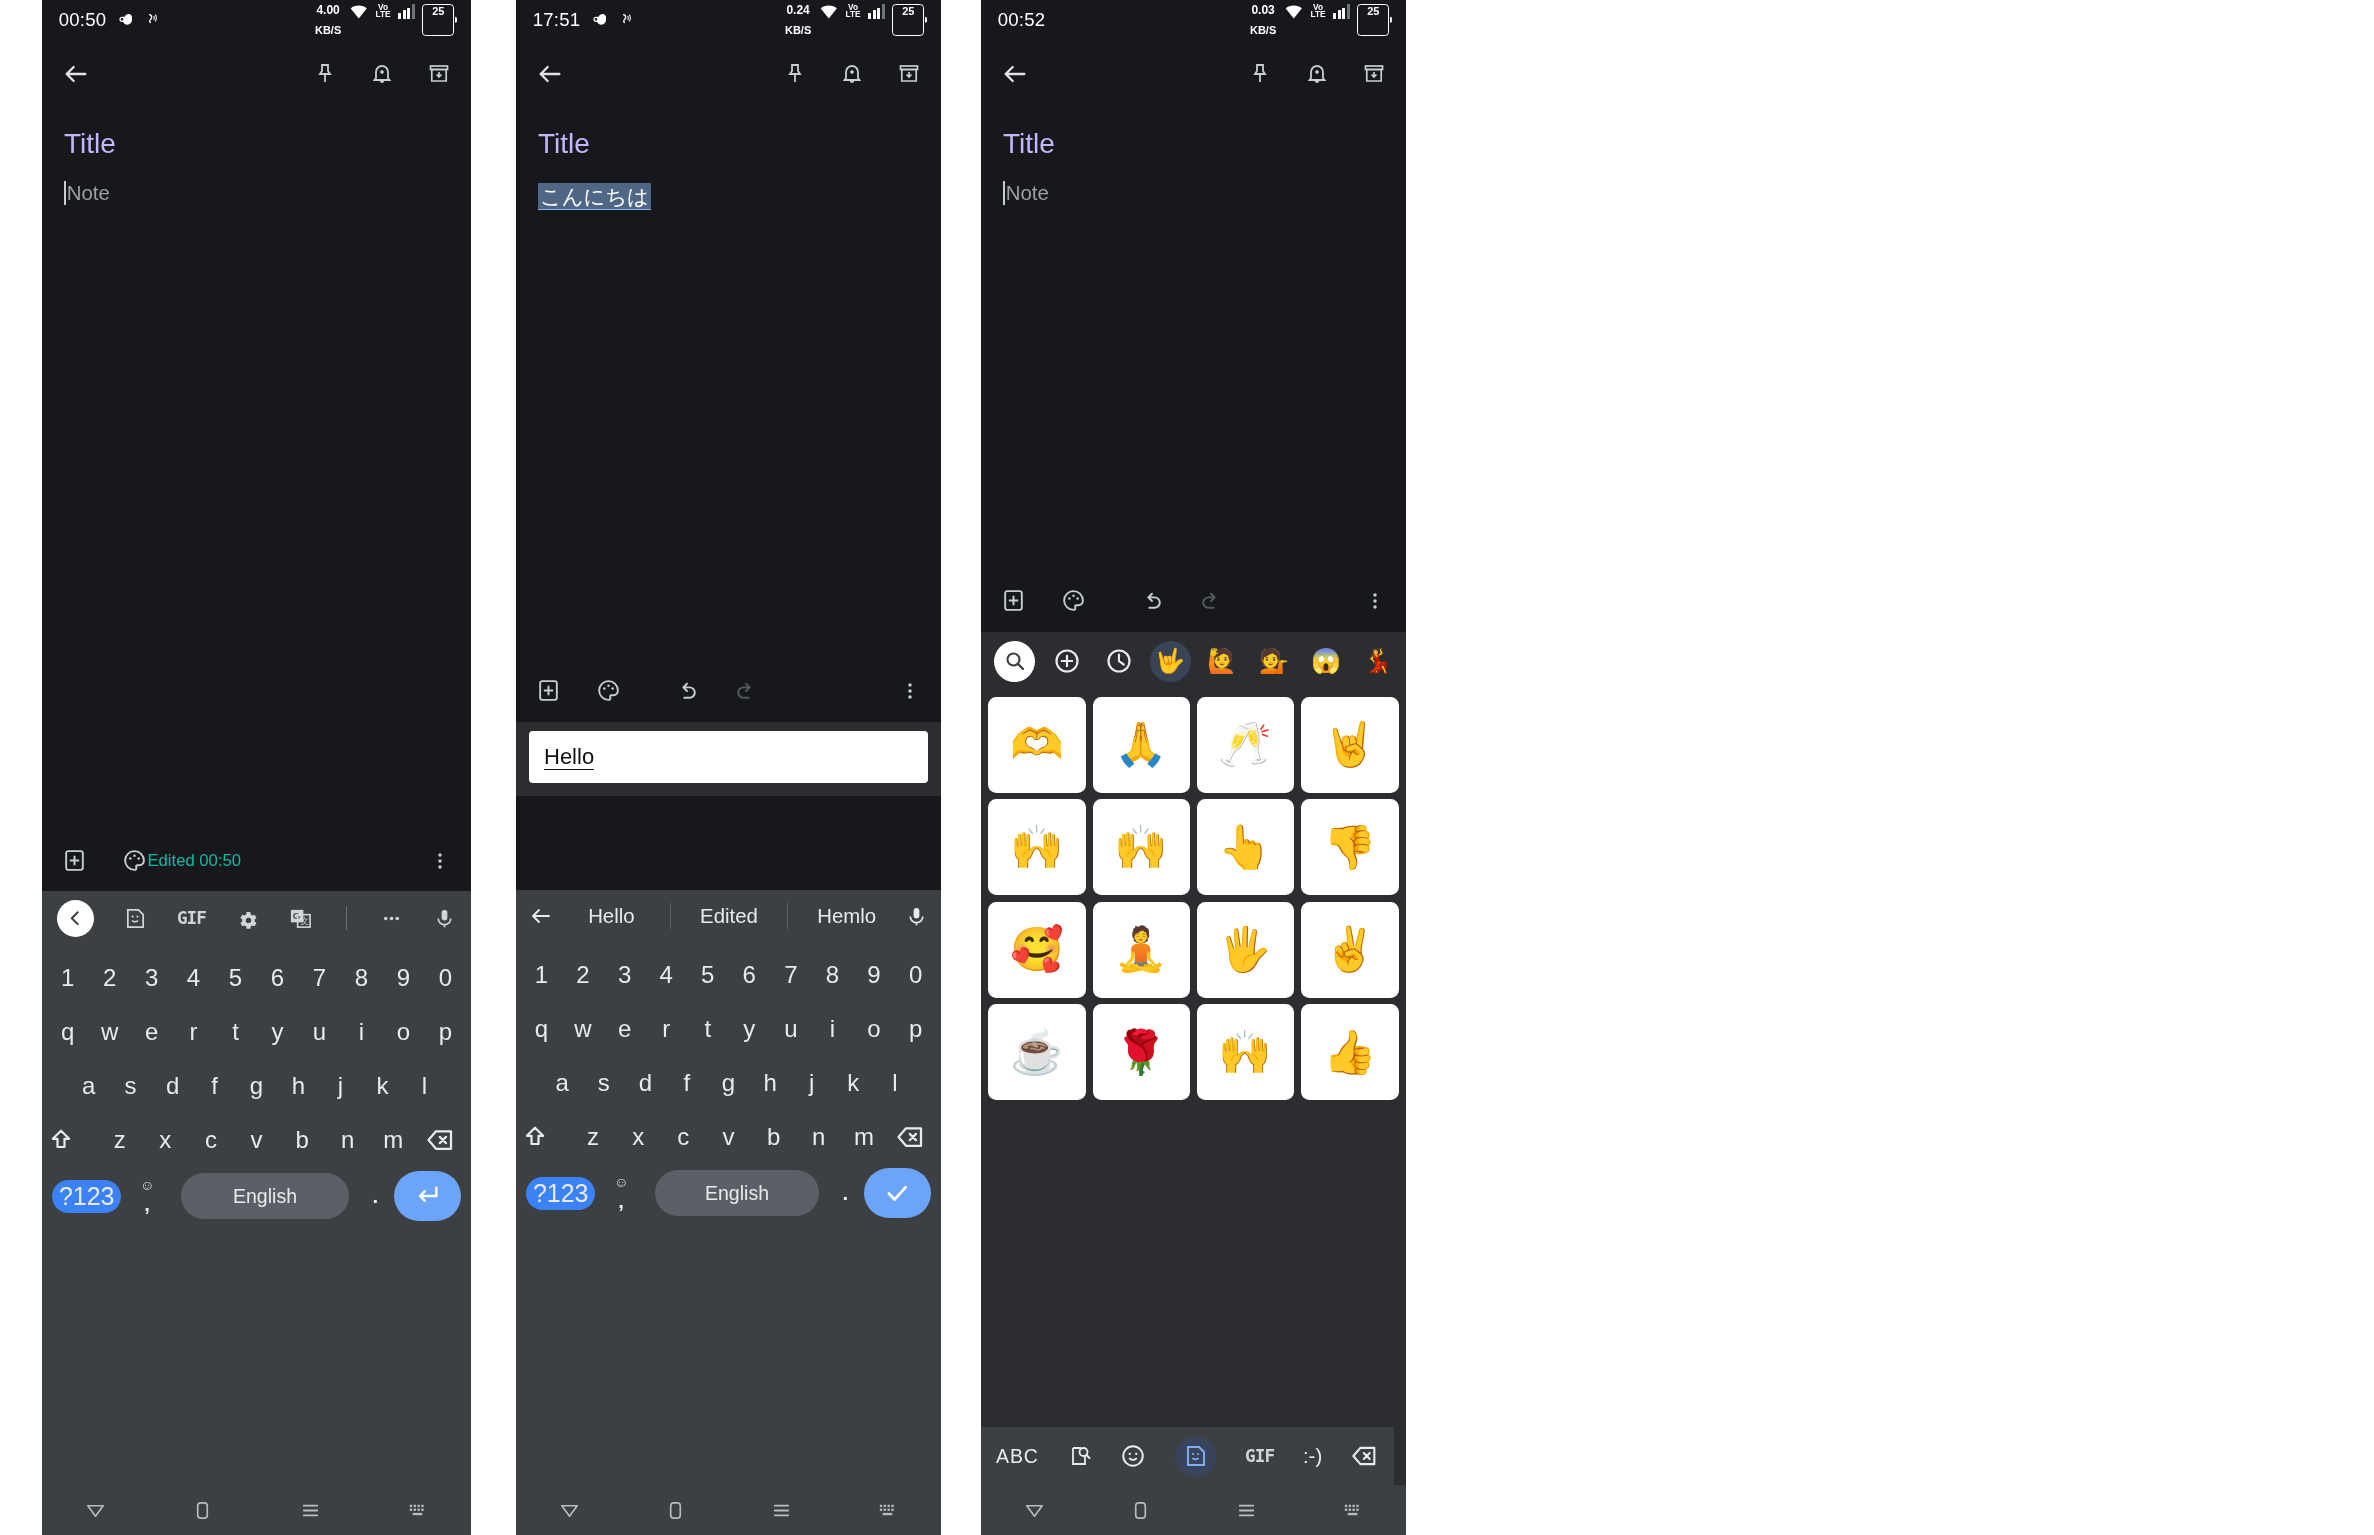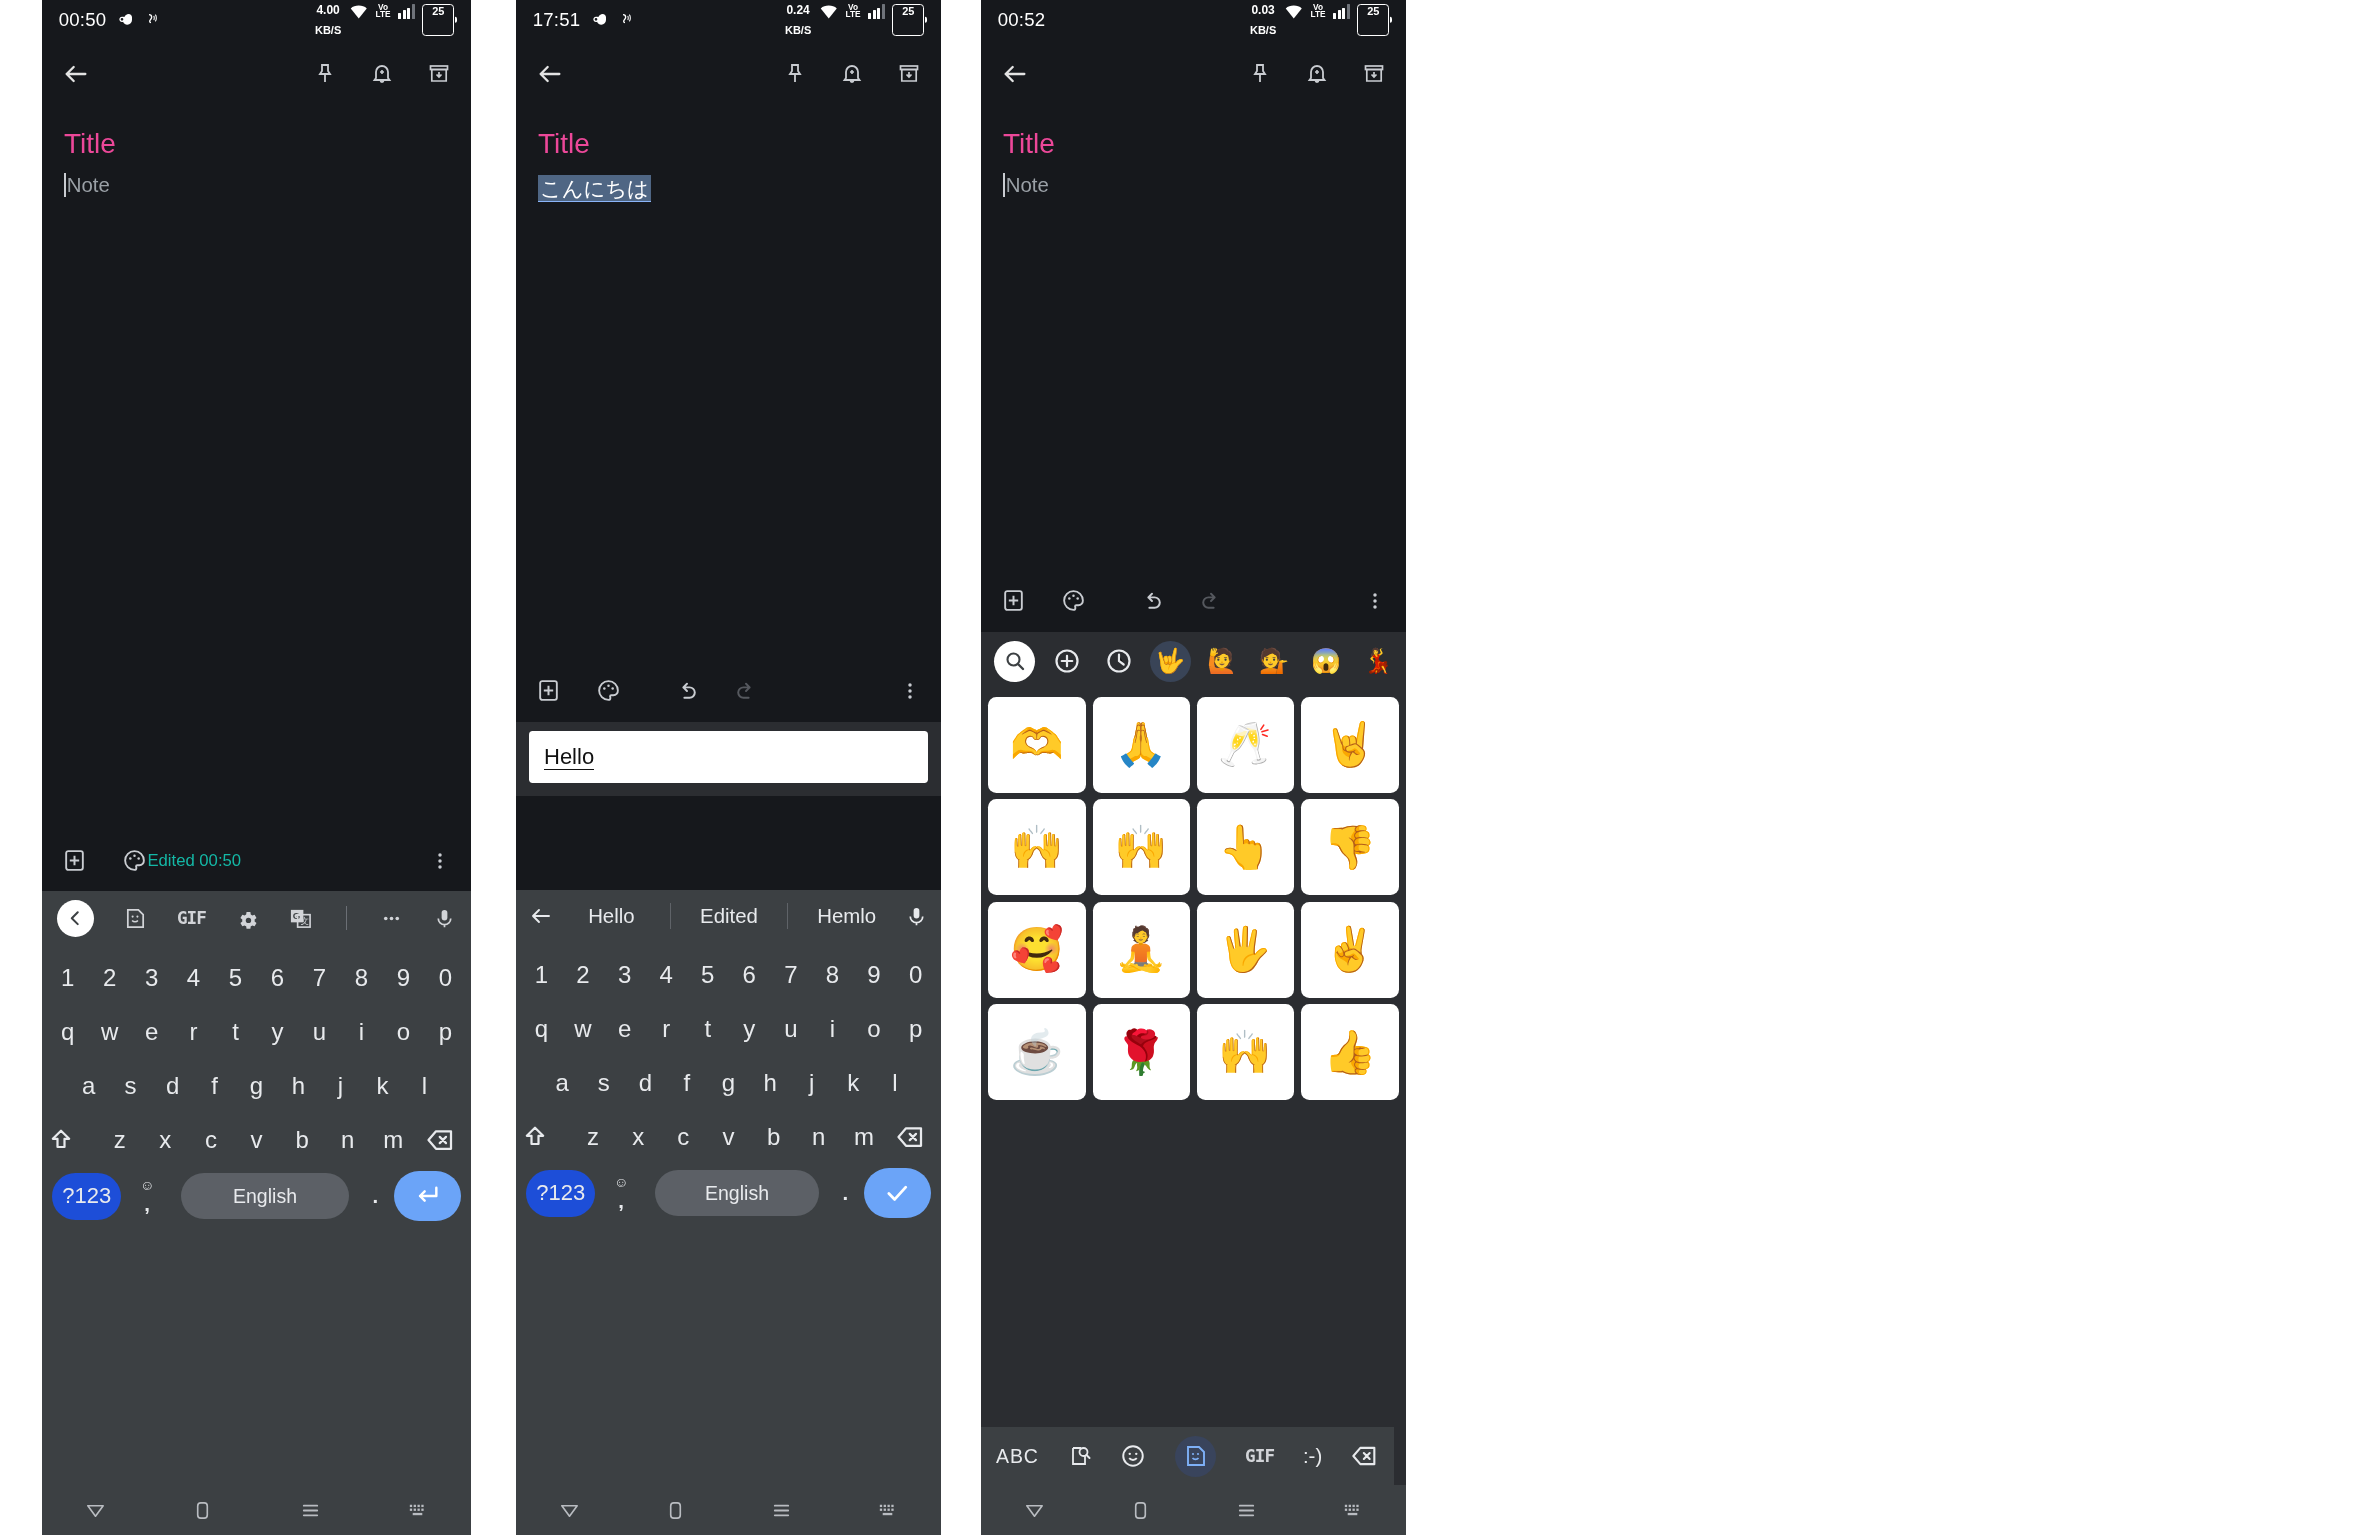--- a/index.html
+++ b/index.html
@@ -48,21 +48,21 @@
 
   
   .appbar { height: 69px; display: flex; align-items: center; padding: 0 20.4px; }
   .appbar .grow { flex: 1; }
   .appbar .act { margin-left: 33px; }
   .icon { display: inline-block; line-height: 0; }
   svg { display: block; }
 
   
   .notebody { padding: 20.4px 22px 0 22px; position: relative; }
-  .note-title { font-size: 28px; color: #ec4899; margin-bottom: 13px; }
+  .note-title { font-size: 28px; color: #c4b5fd; margin-bottom: 21px; }
   .note-text { font-size: 20.4px; color: #9aa0a6; position: relative; display: inline-block; }
   .caret {
     display:inline-block; width:1.9px; height:24px; background:#c9ccd1;
     vertical-align:-4.6px; margin-right:0.9px;
   }
   .sel {
     background: #4f6684; color: #ffffff; padding: 1.9px 1.9px 0.9px 1.9px;
     border-bottom: 1.9px solid #8ab4f8; font-size: 21.3px;
   }
 
@@ -98,22 +98,22 @@
   .krow { display:flex; justify-content:center; align-items:center; height:54px; }
   .key { color:#e8eaed; font-size:24px; text-align:center; }
   .krow.num .key { width: 10%; }
   .krow.r1 .key { width: 10%; }
   .krow.r2 { padding: 0 5%; }
   .krow.r2 .key { width: 11.11%; }
   .krow.r3 .key { width: 10%; }
 
   .krow.last { height: 59px; padding: 0 5.6px; gap: 0; }
   .k123 {
-    width: 69px; height:47px; background:#1d4ed8; border-radius:24px; color:#e8eaed;
-    display:flex;align-items:center;justify-content:center;font-size:22px;
+    width: 69px; height:33px; background:#3b82f6; border-radius:24px; color:#e8eaed;
+    display:flex;align-items:center;justify-content:center;font-size:25px;
   }
   .kcomma { width: 52px; text-align:center; color:#e8eaed; }
   .kcomma .em { font-size:14px; display:block; line-height:1; }
   .kcomma .cm { font-size:20.4px; display:block; line-height:1; margin-top:1.9px; font-weight:700;}
   .kspacebar {
     flex:1; height:46px; background:#5c6066; border-radius:24px; margin:0 7.4px;
     display:flex;align-items:center;justify-content:center;color:#e8eaed;font-size:19.5px;
   }
   .kdot { width: 37px; text-align:center; color:#e8eaed; font-size:20.4px; font-weight:700; }
   .kenter {

